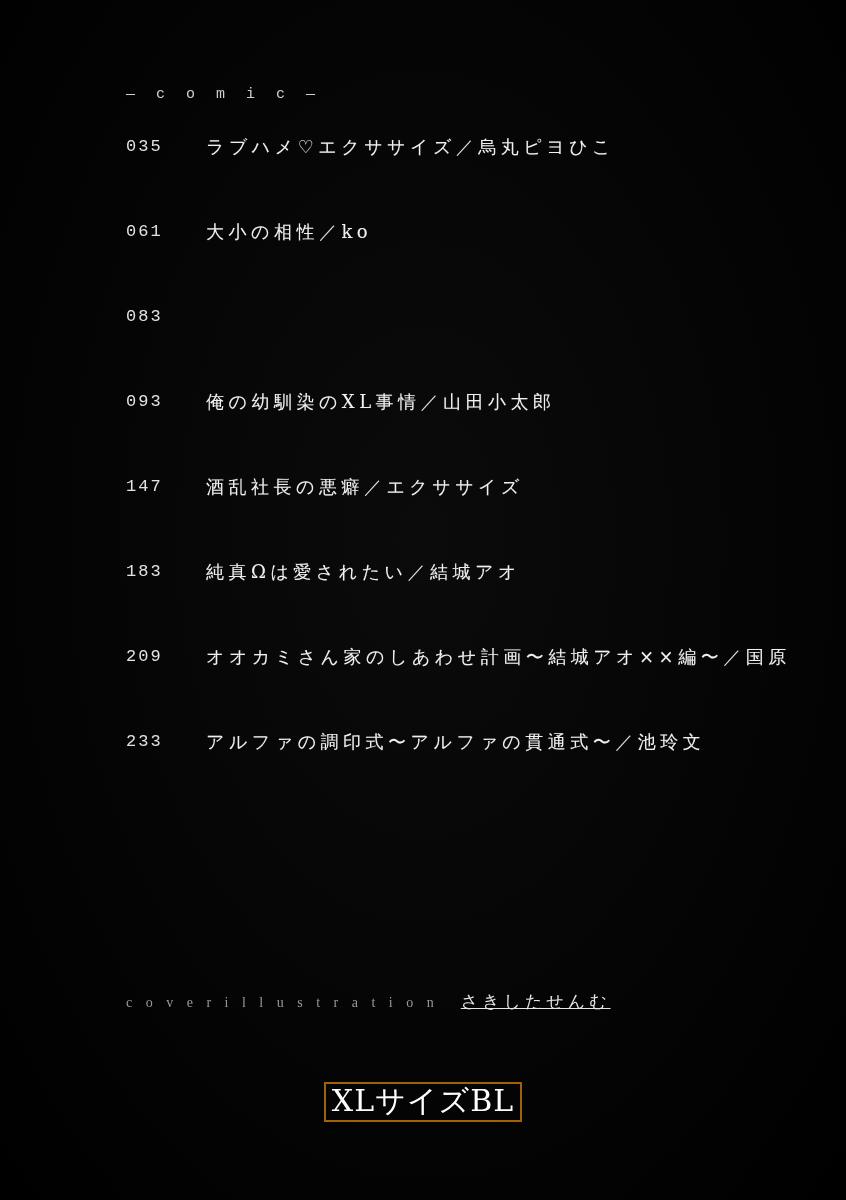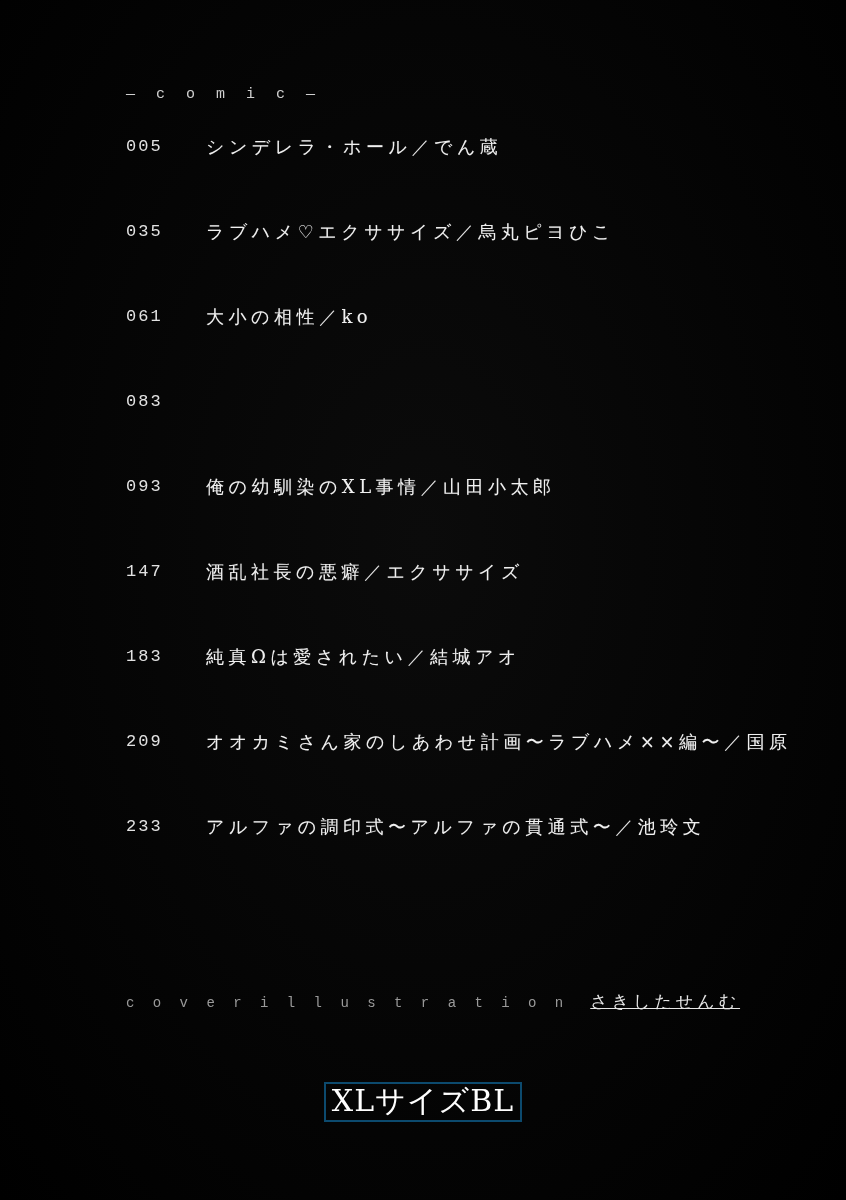--- a/index.html
+++ b/index.html
@@ -74,21 +74,21 @@
     line-height: 1;
     text-shadow: 0 0 1px rgba(255,255,255,0.25);
   }
   .cover-credit {
     position: absolute;
     left: 126px;
     top: 990px;
     white-space: nowrap;
   }
   .cover-credit .cc-label {
-    font-family: Liberation Mono, monospace;
+    font-family: Liberation Serif, serif;
     font-size: 14px;
     letter-spacing: 5px;
     color: #9a9a9a;
   }
   .cover-credit .cc-name {
     font-family: "DejaVu Serif", serif;
     font-size: 17px;
     letter-spacing: 4px;
     color: #e6e6e6;
     margin-left: 18px;
@@ -100,38 +100,34 @@
     top: 1082px;
     width: 846px;
     text-align: center;
   }
   .logo-inner {
     display: inline-block;
     font-family: "DejaVu Serif", serif;
     font-size: 30px;
     letter-spacing: 1px;
     color: #ffffff;
-    border: 2px solid #0c4a6e;
+    border: 2px solid #a16207;
     padding: 1px 6px 3px 6px;
     line-height: 1.05;
   }
 </style>
 </head>
 <body>
 
 <div class="page">
   <div class="content">
 
     <div class="section-label">—  c o m i c  —</div>
 
     <div class="toc" id="toc-list">
-        <div class="toc-row">
-          <div class="toc-page">005</div>
-          <div class="toc-title">シンデレラ・ホール／でん蔵</div>
-        </div>
         <div class="toc-row">
           <div class="toc-page">035</div>
           <div class="toc-title">ラブハメ♡エクササイズ／烏丸ピヨひこ</div>
         </div>
         <div class="toc-row">
           <div class="toc-page">061</div>
           <div class="toc-title">大小の相性／ko</div>
         </div>
         <div class="toc-row">
           <div class="toc-page">083</div>
@@ -143,21 +139,21 @@
         <div class="toc-row">
           <div class="toc-page">147</div>
           <div class="toc-title">酒乱社長の悪癖／エクササイズ</div>
         </div>
         <div class="toc-row">
           <div class="toc-page">183</div>
           <div class="toc-title">純真Ωは愛されたい／結城アオ</div>
         </div>
         <div class="toc-row">
           <div class="toc-page">209</div>
-          <div class="toc-title">オオカミさん家のしあわせ計画〜ラブハメ××編〜／国原</div>
+          <div class="toc-title">オオカミさん家のしあわせ計画〜結城アオ××編〜／国原</div>
         </div>
         <div class="toc-row">
           <div class="toc-page">233</div>
           <div class="toc-title">アルファの調印式〜アルファの貫通式〜／池玲文</div>
         </div>
       </div>
 
     <div class="cover-credit">
       <span class="cc-label">c o v e r   i l l u s t r a t i o n</span>
       <span class="cc-name">さきしたせんむ</span>

